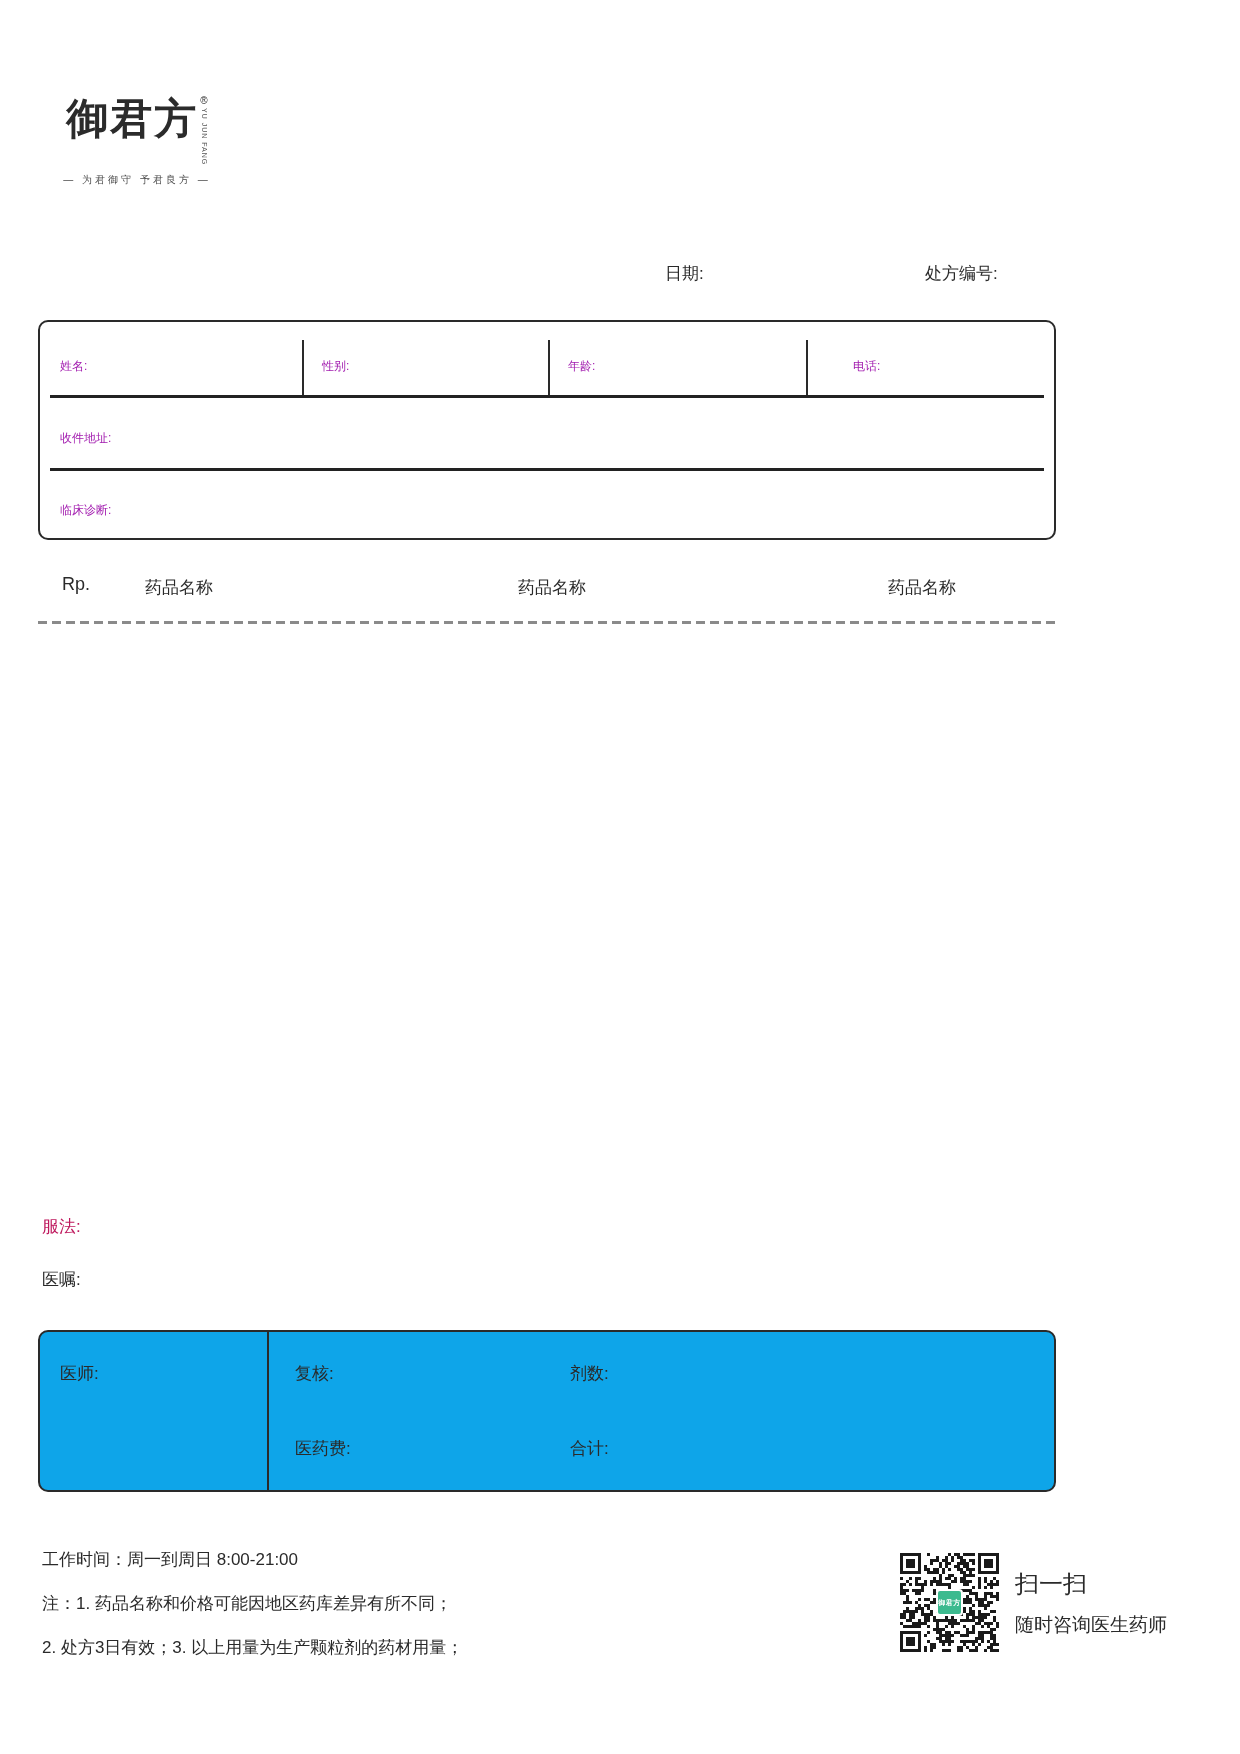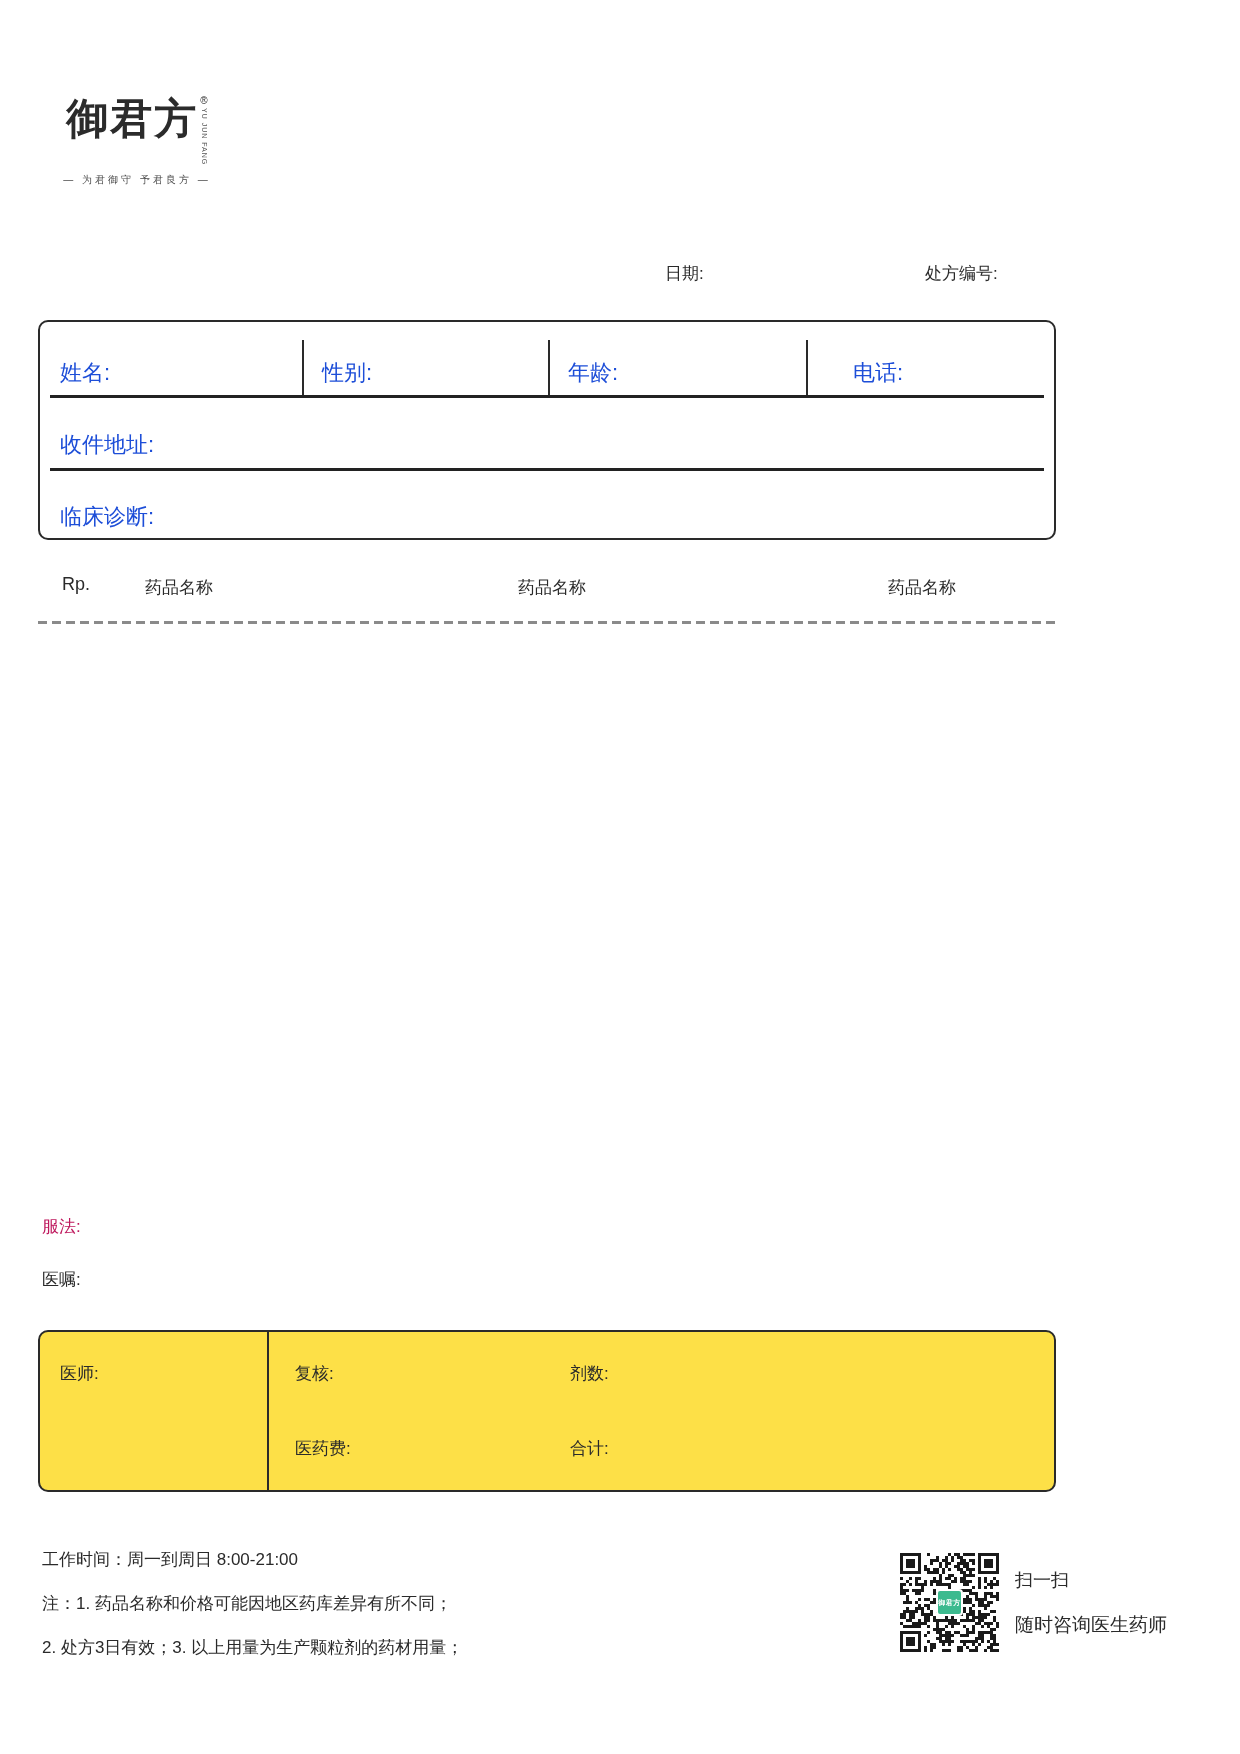--- a/index.html
+++ b/index.html
@@ -54,21 +54,21 @@
   .notice-text { left: 38px;  top: 262px; font-size: 17px; color: #2a2a2a; }
   .date-label   { left: 665px; top: 262px; font-size: 17px; color: #2a2a2a; }
   .rxno-label   { left: 925px; top: 262px; font-size: 17px; color: #2a2a2a; }
 
   
   .patient-box {
     left: 38px; top: 320px; width: 1018px; height: 220px;
     border: 2.5px solid #2a2a2a; border-radius: 10px;
     background: #fff;
   }
-  .pbox-label { position: absolute; font-size: 22px; color: #1d4ed8; }
+  .pbox-label { position: absolute; font-size: 12px; color: #a21caf; }
   .lbl-name      { left: 20px;  top: 36px; }
   .lbl-gender    { left: 282px; top: 36px; }
   .lbl-age       { left: 528px; top: 36px; }
   .lbl-phone     { left: 786px; top: 36px; margin-left: 27px; }
   .lbl-address   { left: 20px;  top: 108px; }
   .lbl-diagnosis { left: 20px;  top: 180px; }
   .v-divider {
     position: absolute; width: 2px; background: #2a2a2a;
     top: 18px; height: 57px;
   }
@@ -93,21 +93,21 @@
   }
 
   
   .usage-label  { left: 42px; top: 1215px; font-size: 17px; color: #be185d; }
   .advice-label { left: 42px; top: 1268px; font-size: 17px; color: #2a2a2a; }
 
   
   .signoff-box {
     left: 38px; top: 1330px; width: 1018px; height: 162px;
     border: 2.5px solid #2a2a2a; border-radius: 10px;
-    background: #fde047;
+    background: #0ea5e9;
   }
   .sbox-divider { position: absolute; left: 227px; top: 0; bottom: 0; width: 2px; background: #2a2a2a; }
   .sbox-label { position: absolute; font-size: 17px; color: #2a2a2a; }
   .lbl-doctor { left: 20px;  top: 30px; }
   .lbl-review { left: 255px; top: 30px; }
   .lbl-doses  { left: 530px; top: 30px; }
   .lbl-fee    { left: 255px; top: 105px; }
   .lbl-total  { left: 530px; top: 105px; }
 
   
@@ -117,21 +117,21 @@
 
   .qr-wrap { left: 900px; top: 1553px; width: 99px; height: 99px; }
   .qr-wrap svg { display: block; }
   .qr-center {
     position: absolute; left: 36px; top: 36px; width: 27px; height: 27px;
     border-radius: 4px;
     display: flex; align-items: center; justify-content: center;
     color: #fff; font-size: 7px; font-weight: 700; letter-spacing: 0.5px;
     border: 2px solid #fff;
   }
-  .qr-caption1 { left: 1015px; top: 1568px; font-size: 18px; color: #2a2a2a; }
+  .qr-caption1 { left: 1015px; top: 1568px; font-size: 24px; color: #2a2a2a; }
   .qr-caption2 { left: 1015px; top: 1612px; font-size: 19px; color: #2a2a2a; }
 </style>
 </head>
 <body>
 
 <div class="page">
 
   <div class="abs logo-block">
     <div class="logo-row">
       <div class="logo-text">御君方</div>

